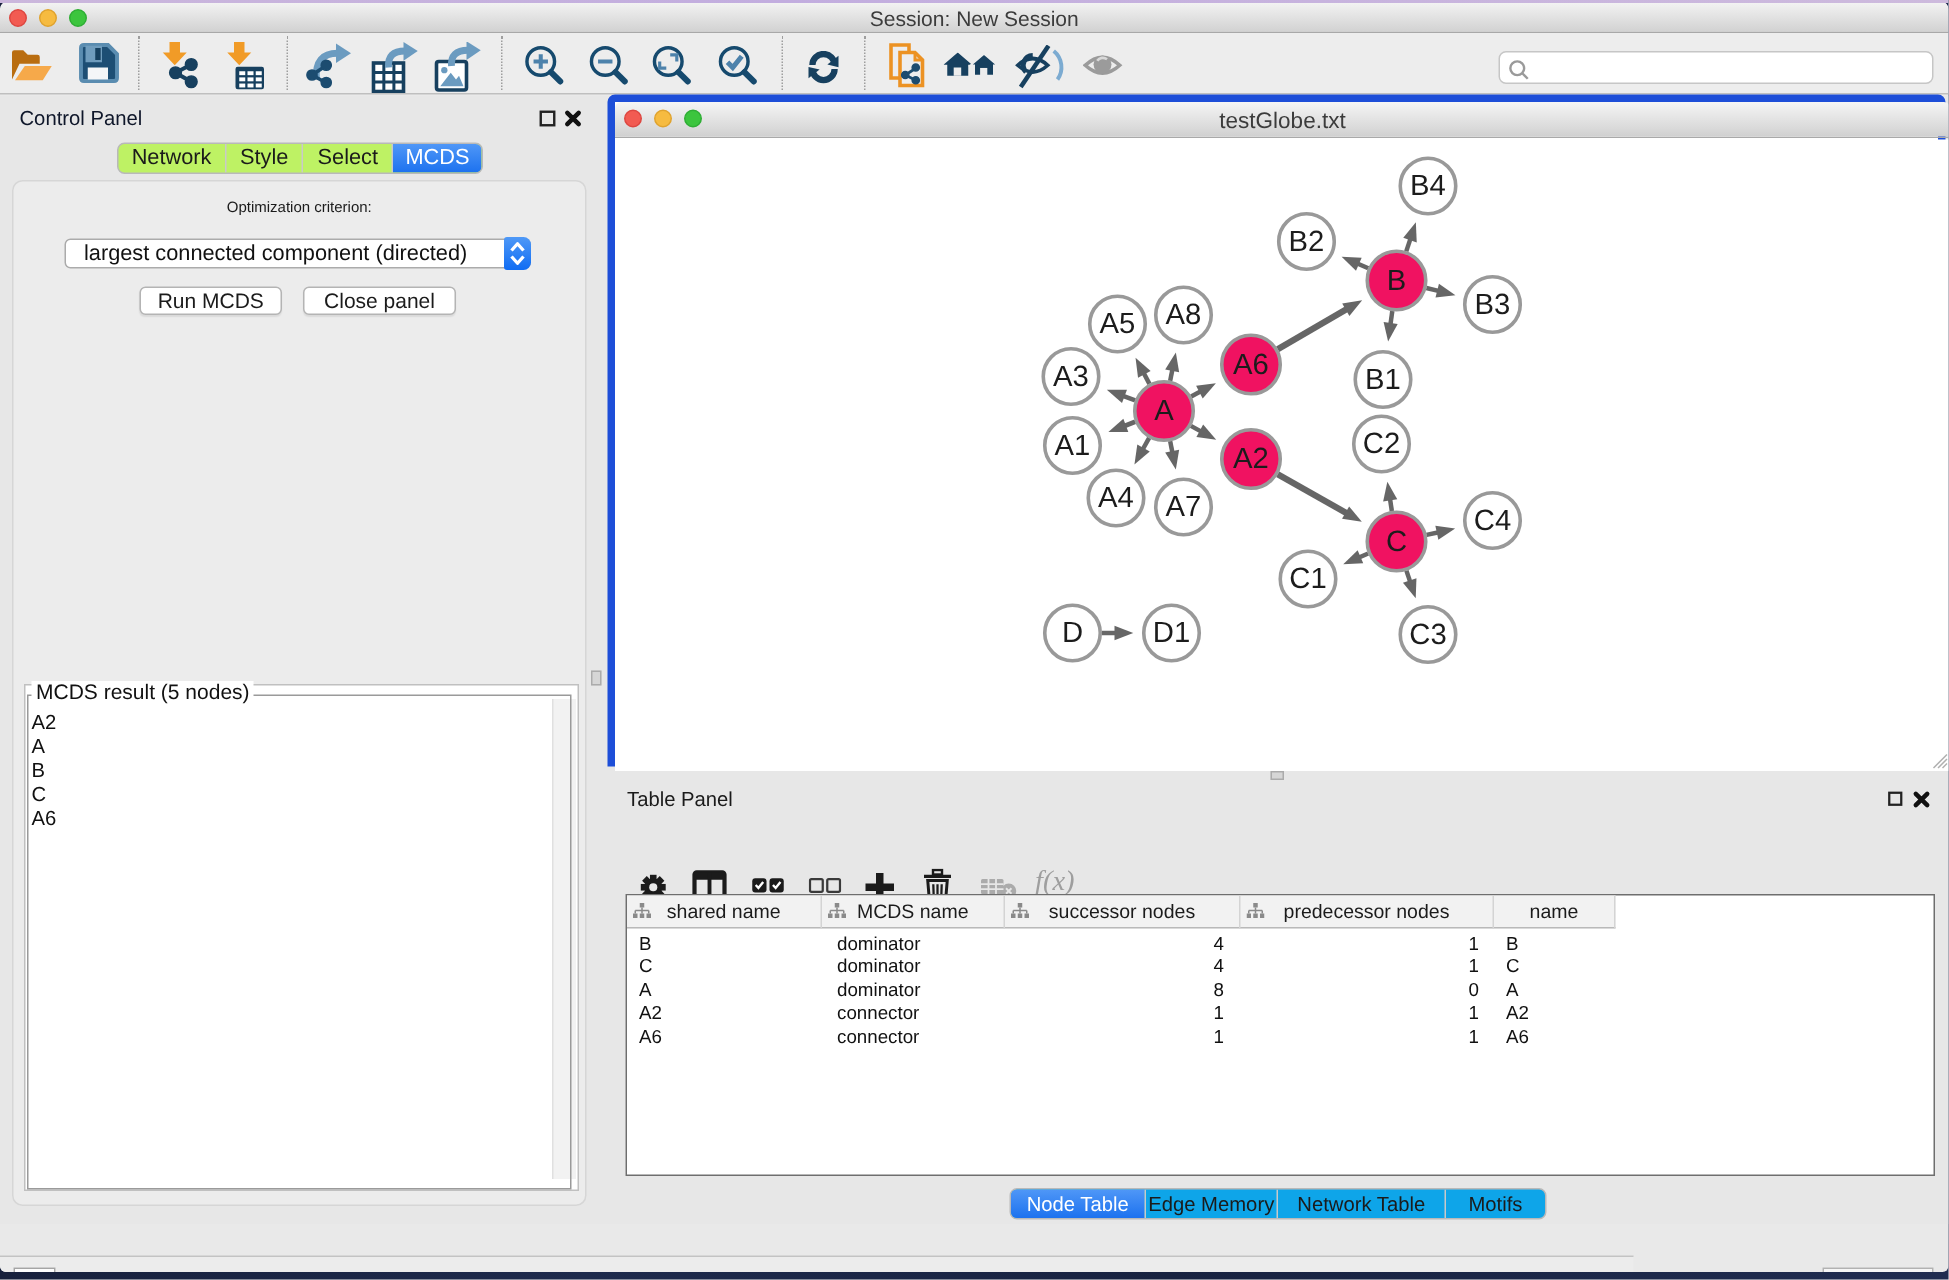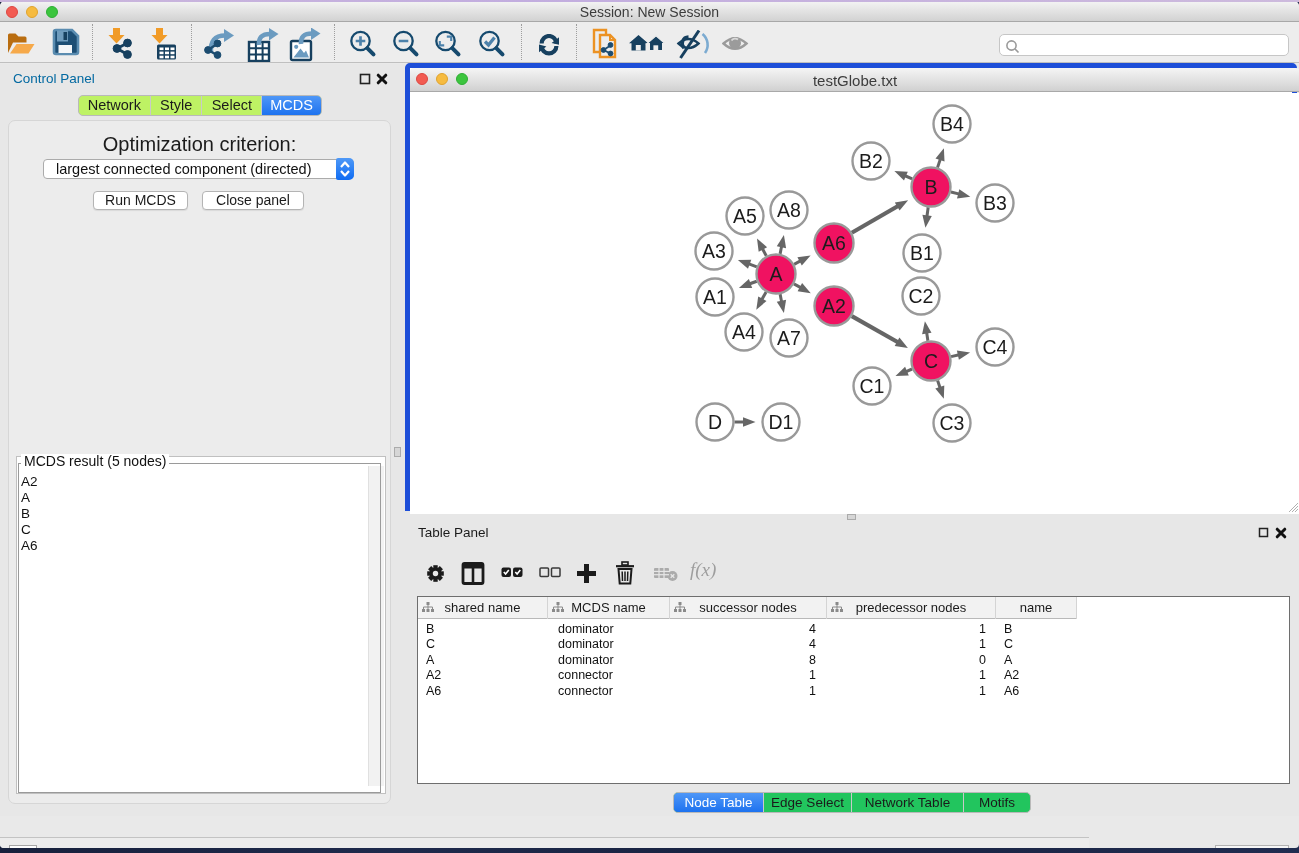--- a/index.html
+++ b/index.html
@@ -9,49 +9,49 @@
 #deskTop{left:0;top:0;width:1299px;height:2px;background:linear-gradient(90deg,#cbb7dc,#c2addF 40%,#cdbadd)}
 #win{left:0;top:1px;width:1299px;height:847px;background:#e9e9e9;border-radius:5px 5px 4px 4px;overflow:hidden}
 #titlebar{left:0;top:0;width:1299px;height:21px;background:linear-gradient(#f4f4f4,#dcdcdc 70%,#d2d2d2);border-bottom:1px solid #a8a8a8;border-radius:5px 5px 0 0}
 .tl{width:12px;height:12px;border-radius:50%;top:5px}
 #titletext{width:100%;text-align:center;top:3px;font-size:14px;color:#3c3c3c}
 #toolbar{left:0;top:21px;width:1299px;height:41px;background:#ededed;border-bottom:1px solid #bfbfbf}
 .sep{top:2px;height:36px;width:0;border-left:1px dotted #9e9e9e}
 #search{left:999px;top:12px;width:290px;height:22px;background:#fff;border:1px solid #c6c6c6;border-radius:5px}
 #content{left:0;top:63px;width:1299px;height:752px;background:#e7e7e7}
 
-#cpTitle{left:13px;top:7px;font-size:13.5px;color:#0369a1}
+#cpTitle{left:13px;top:7px;font-size:13.5px;color:#0f172a}
 #cpPanel{left:8px;top:56px;width:383px;height:684px;background:#ececec;border:1px solid #d6d6d6;border-radius:7px}
 #tabbar{left:78px;top:31px;width:244px;height:21px;background:#bef264;border:1px solid #b9b9b9;border-radius:5px;overflow:hidden;display:flex}
 .tab{height:100%;font-size:14.5px;color:#1b1b1b;text-align:center;line-height:19px;border-right:1px solid #c9c9c9}
 .tabsel{background:linear-gradient(#4f97f7,#1d72ef);color:#fff;border-right:none}
-#optlabel{left:8px;top:69px;width:383px;text-align:center;font-size:20px;color:#1b1b1b}
+#optlabel{left:8px;top:69px;width:383px;text-align:center;font-size:10px;color:#1b1b1b}
 #dropdown{left:43px;top:95px;width:311px;height:20px;background:#fff;border:1px solid #ababab;border-radius:4px;font-size:14.5px;color:#111;line-height:18px;padding-left:12px}
 #ddbtn{right:-1px;top:-2px;width:18px;height:22px;background:linear-gradient(#4f99f7,#0f6cf3);border-radius:2px 5px 5px 2px}
 .btn{height:19px;background:#fff;border:1px solid #b4b4b4;border-radius:4px;font-size:14px;color:#1b1b1b;text-align:center;line-height:17px;box-shadow:0 1px 1px rgba(0,0,0,0.08)}
 #mcdsbox{left:16px;top:392px;width:370px;height:338px;background:#fff;border:1px solid #c0c0c0}
 #fieldset{left:1px;top:6px;width:363px;height:330px;border:1px solid #9a9a9a}
 #legend{left:4px;top:-3px;background:#fff;padding:0 3px;font-size:14px;line-height:14px;color:#111}
 #mcdslist{left:4px;top:17px;font-size:13.5px;color:#111;line-height:16.1px}
 #mcdsscroll{right:1px;top:9px;width:16px;height:320px;background:#f2f2f2;border-left:1px solid #e0e0e0}
 
 #netwin{left:405px;top:-1px;width:892px;height:448px;background:#fff;border:5px solid #1d4ed8;border-radius:5px 5px 0 0}
 #nettitle{left:0;top:0;width:890px;height:24px;background:linear-gradient(#f5f5f5,#dadada 75%,#d0d0d0);border-bottom:1px solid #a9a9a9;border-radius:4px 4px 0 0}
 #netcanvas{left:0;top:25px;width:890px;height:421px;background:#fff}
 
 #tpTitle{left:418px;top:461px;font-size:13.5px;color:#1b1b1b}
-#tptoolbar{left:410px;top:487px;width:880px;height:38px}
+#tptoolbar{left:410px;top:505px;width:880px;height:38px}
 #ttable{left:417px;top:532px;width:873px;height:188px;background:#fff;border:1px solid #6e6e6e}
 #thead{left:0;top:0;width:659px;height:22px;background:#f2f2f2;border-bottom:1px solid #b9b9b9}
 .hcell{top:0;height:22px;font-size:13px;color:#1b1b1b;text-align:center;line-height:22px;border-right:1px solid #d4d4d4}
 .hicon{top:5px}
 .trow{position:absolute;left:0;top:0;width:659px;font-size:12.5px;color:#111;height:15.4px;line-height:15.4px}
 .tc{position:absolute}
 
-#bottomtabs{left:673px;top:728px;height:21px;display:flex;border:1px solid #b9b9b9;border-radius:5px;overflow:hidden;background:#22c55e}
+#bottomtabs{left:673px;top:728px;height:21px;display:flex;border:1px solid #b9b9b9;border-radius:5px;overflow:hidden;background:#0ea5e9}
 .btab{height:100%;font-size:13.5px;color:#1b1b1b;text-align:center;line-height:19px;border-right:1px solid #c9c9c9}
 .btabsel{background:linear-gradient(#4f97f7,#1d72ef);color:#fff}
 
 #statusbar{left:0;top:836px;width:1089px;height:31px;background:#ececec;border-top:1px solid #c3c3c3}
 #listbtn{left:9px;top:7px;width:28px;height:19px;background:#fdfdfd;border:1px solid #a5a5a5}
 #membtn{left:1215px;top:7px;width:74px;height:22px;background:#f6f6f6;border:1px solid #b2b2b2;font-size:12px;color:#111;line-height:20px}
 </style>
 </head>
 <body>
 <div class="abs" id="win">
@@ -497,21 +497,21 @@
             <span class="tc" style="left:8px">A6</span>
             <span class="tc" style="left:140px">connector</span>
             <span class="tc" style="left:340px;width:58px;text-align:right">1</span>
             <span class="tc" style="left:510px;width:58px;text-align:right">1</span>
             <span class="tc" style="left:586px">A6</span>
           </div>
  </div>
 </div>
 <div class="abs" id="bottomtabs">
  <div class="btab btabsel" style="width:90px">Node Table</div>
- <div class="btab" style="width:88px">Edge Select</div>
+ <div class="btab" style="width:88px">Edge Memory</div>
  <div class="btab" style="width:112px">Network Table</div>
  <div class="btab" style="width:66px;border-right:none">Motifs</div>
 </div>
 
   </div>
   <div class="abs" id="statusbar">
     <div class="abs" id="listbtn"><svg width="26" height="17">
           <g fill="#111">
             <circle cx="5" cy="4.5" r="1.7"></circle>
             <circle cx="5" cy="8.5" r="1.7"></circle>

